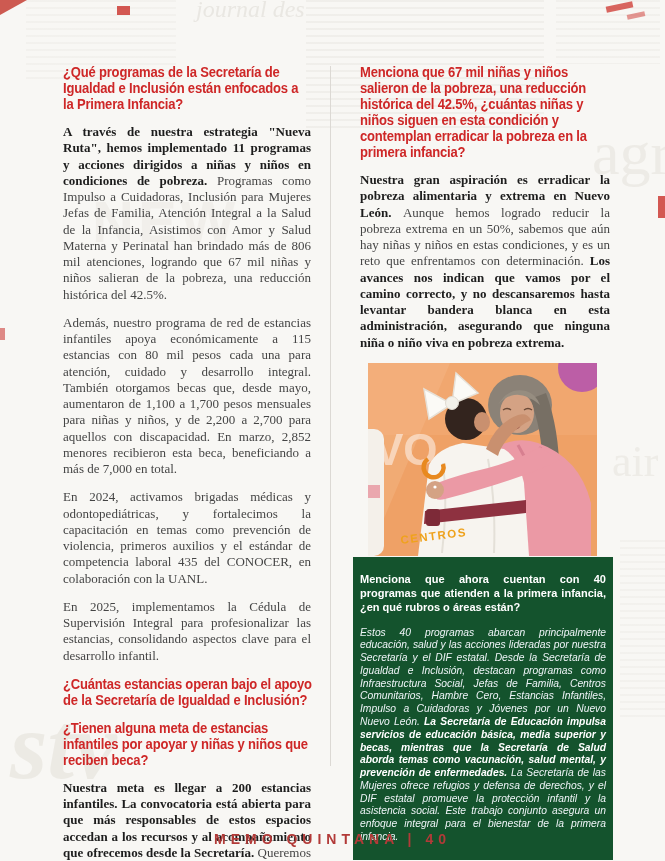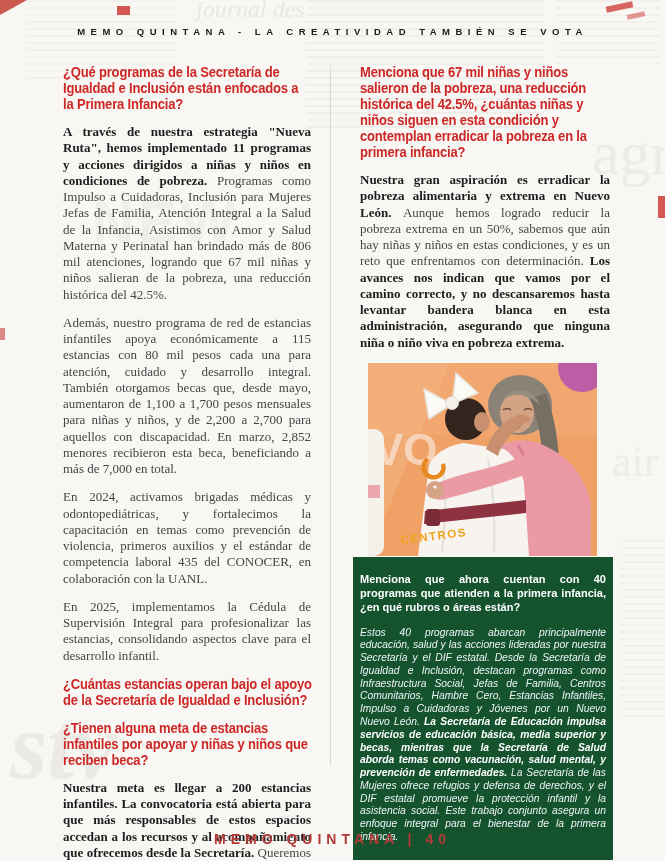--- a/index.html
+++ b/index.html
@@ -71,21 +71,20 @@
   <div class="ghost g-air">air</div>
   <div class="ghost g-new">NEW</div>
   <div class="ghost g-stv">stv</div>
   <div class="acc acc-corner"></div>
   <div class="acc acc-box1"></div>
   <div class="acc acc-tr1"></div>
   <div class="acc acc-tr2"></div>
   <div class="acc acc-right"></div>
   <div class="acc acc-dash"></div>
 
-  <div class="header">MEMO QUINTANA - LA CREATIVIDAD TAMBIÉN SE VOTA</div>
 
   <div class="divider"></div>
 
   <div class="col-left">
     <h2 class="question">¿Qué programas de la Secretaría de Igualdad e Inclusión están enfocados a la Primera Infancia?</h2>
     <p class="body"><b>A través de nuestra estrategia "Nueva Ruta", hemos implementado 11 programas y acciones dirigidos a niñas y niños en condiciones de pobreza. </b><span>Programas como Impulso a Cuidadoras, Inclusión para Mujeres Jefas de Familia, Atención Integral a la Salud de la Infancia, Asistimos con Amor y Salud Materna y Perinatal han brindado más de 806 mil atenciones, logrando que 67 mil niñas y niños salieran de la pobreza, una reducción histórica del 42.5%.</span></p>
     <p class="body">Además, nuestro programa de red de estancias infantiles apoya económicamente a 115 estancias con 80 mil pesos cada una para atención, cuidado y desarrollo integral. También otorgamos becas que, desde mayo, aumentaron de 1,100 a 1,700 pesos mensuales para niñas y niños, y de 2,200 a 2,700 para aquellos con discapacidad. En marzo, 2,852 menores recibieron esta beca, beneficiando a más de 7,000 en total.</p>
     <p class="body">En 2024, activamos brigadas médicas y odontopediátricas, y fortalecimos la capacitación en temas como prevención de violencia, primeros auxilios y el estándar de competencia laboral 435 del CONOCER, en colaboración con la UANL.</p>
     <p class="body">En 2025, implementamos la Cédula de Supervisión Integral para profesionalizar las estancias, consolidando aspectos clave para el desarrollo infantil.</p>
     <h2 class="question q-mid">¿Cuántas estancias operan bajo el apoyo de la Secretaría de Igualdad e Inclusión?</h2>

